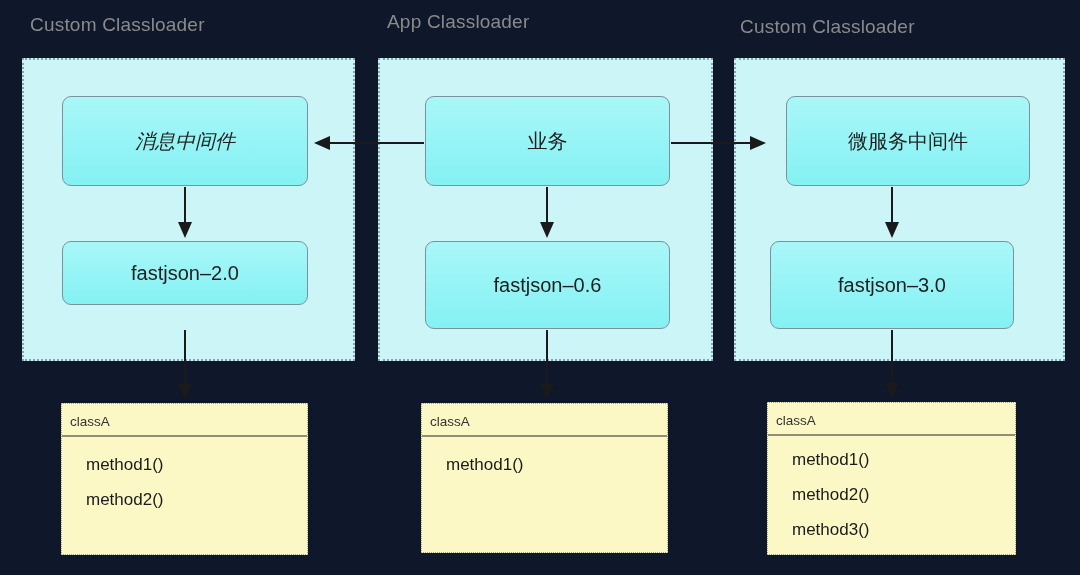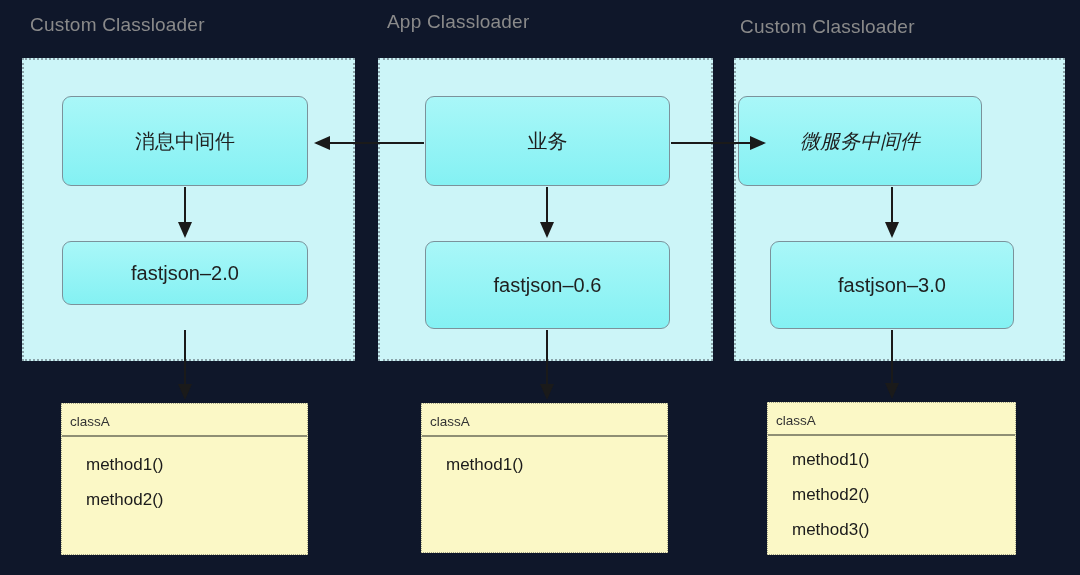--- a/index.html
+++ b/index.html
@@ -77,23 +77,23 @@
 <div class="stage">
 
   <div class="col-title" style="left:30px; top:14px;">Custom Classloader</div>
   <div class="col-title" style="left:387px; top:11px;">App Classloader</div>
   <div class="col-title" style="left:740px; top:16px;">Custom Classloader</div>
 
   <div class="container" style="left:22px;  top:58px; width:333px; height:303px;"></div>
   <div class="container" style="left:378px; top:58px; width:335px; height:303px;"></div>
   <div class="container" style="left:734px; top:58px; width:331px; height:303px;"></div>
 
-  <div class="node" style="left:62px;  top:96px; width:246px; height:90px;">消息中间件</div>
+  <div class="node" style="left:62px;  top:96px; width:246px; height:90px;font-style:italic;">消息中间件</div>
   <div class="node" style="left:425px; top:96px; width:245px; height:90px;">业务</div>
-  <div class="node" style="left:738px; top:96px; width:244px; height:90px;font-style:italic;">微服务中间件</div>
+  <div class="node" style="left:786px; top:96px; width:244px; height:90px;">微服务中间件</div>
 
   <div class="node" style="left:62px;  top:241px; width:246px; height:64px;">fastjson–2.0</div>
   <div class="node" style="left:425px; top:241px; width:245px; height:88px;">fastjson–0.6</div>
   <div class="node" style="left:770px; top:241px; width:244px; height:88px;">fastjson–3.0</div>
 
   <div class="classbox" style="left:61px; top:403px; width:247px; height:152px;">
     <div class="classbox-header">classA</div>
     <div class="classbox-methods">
       <div class="method">method1()</div>
       <div class="method">method2()</div>

